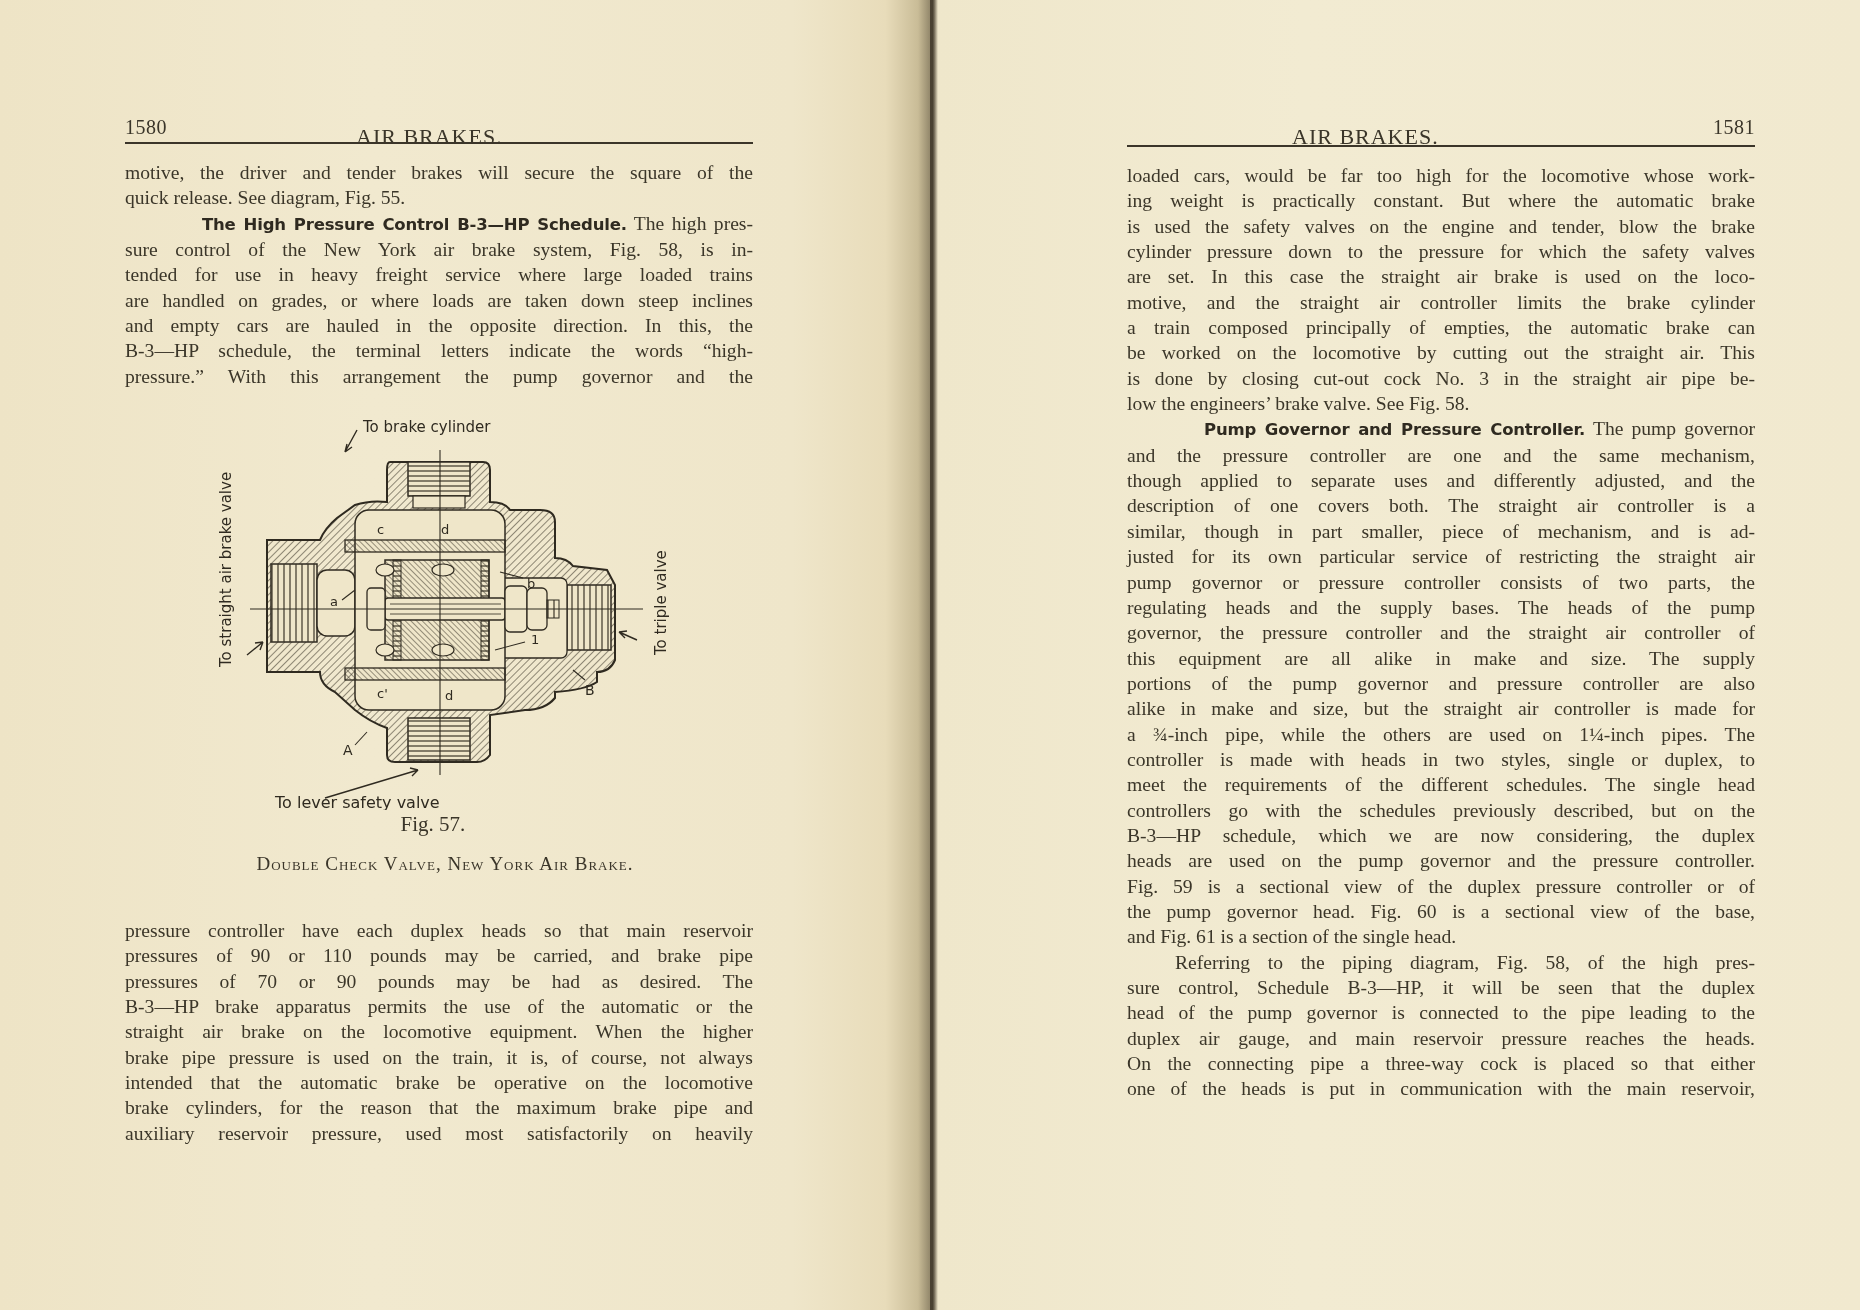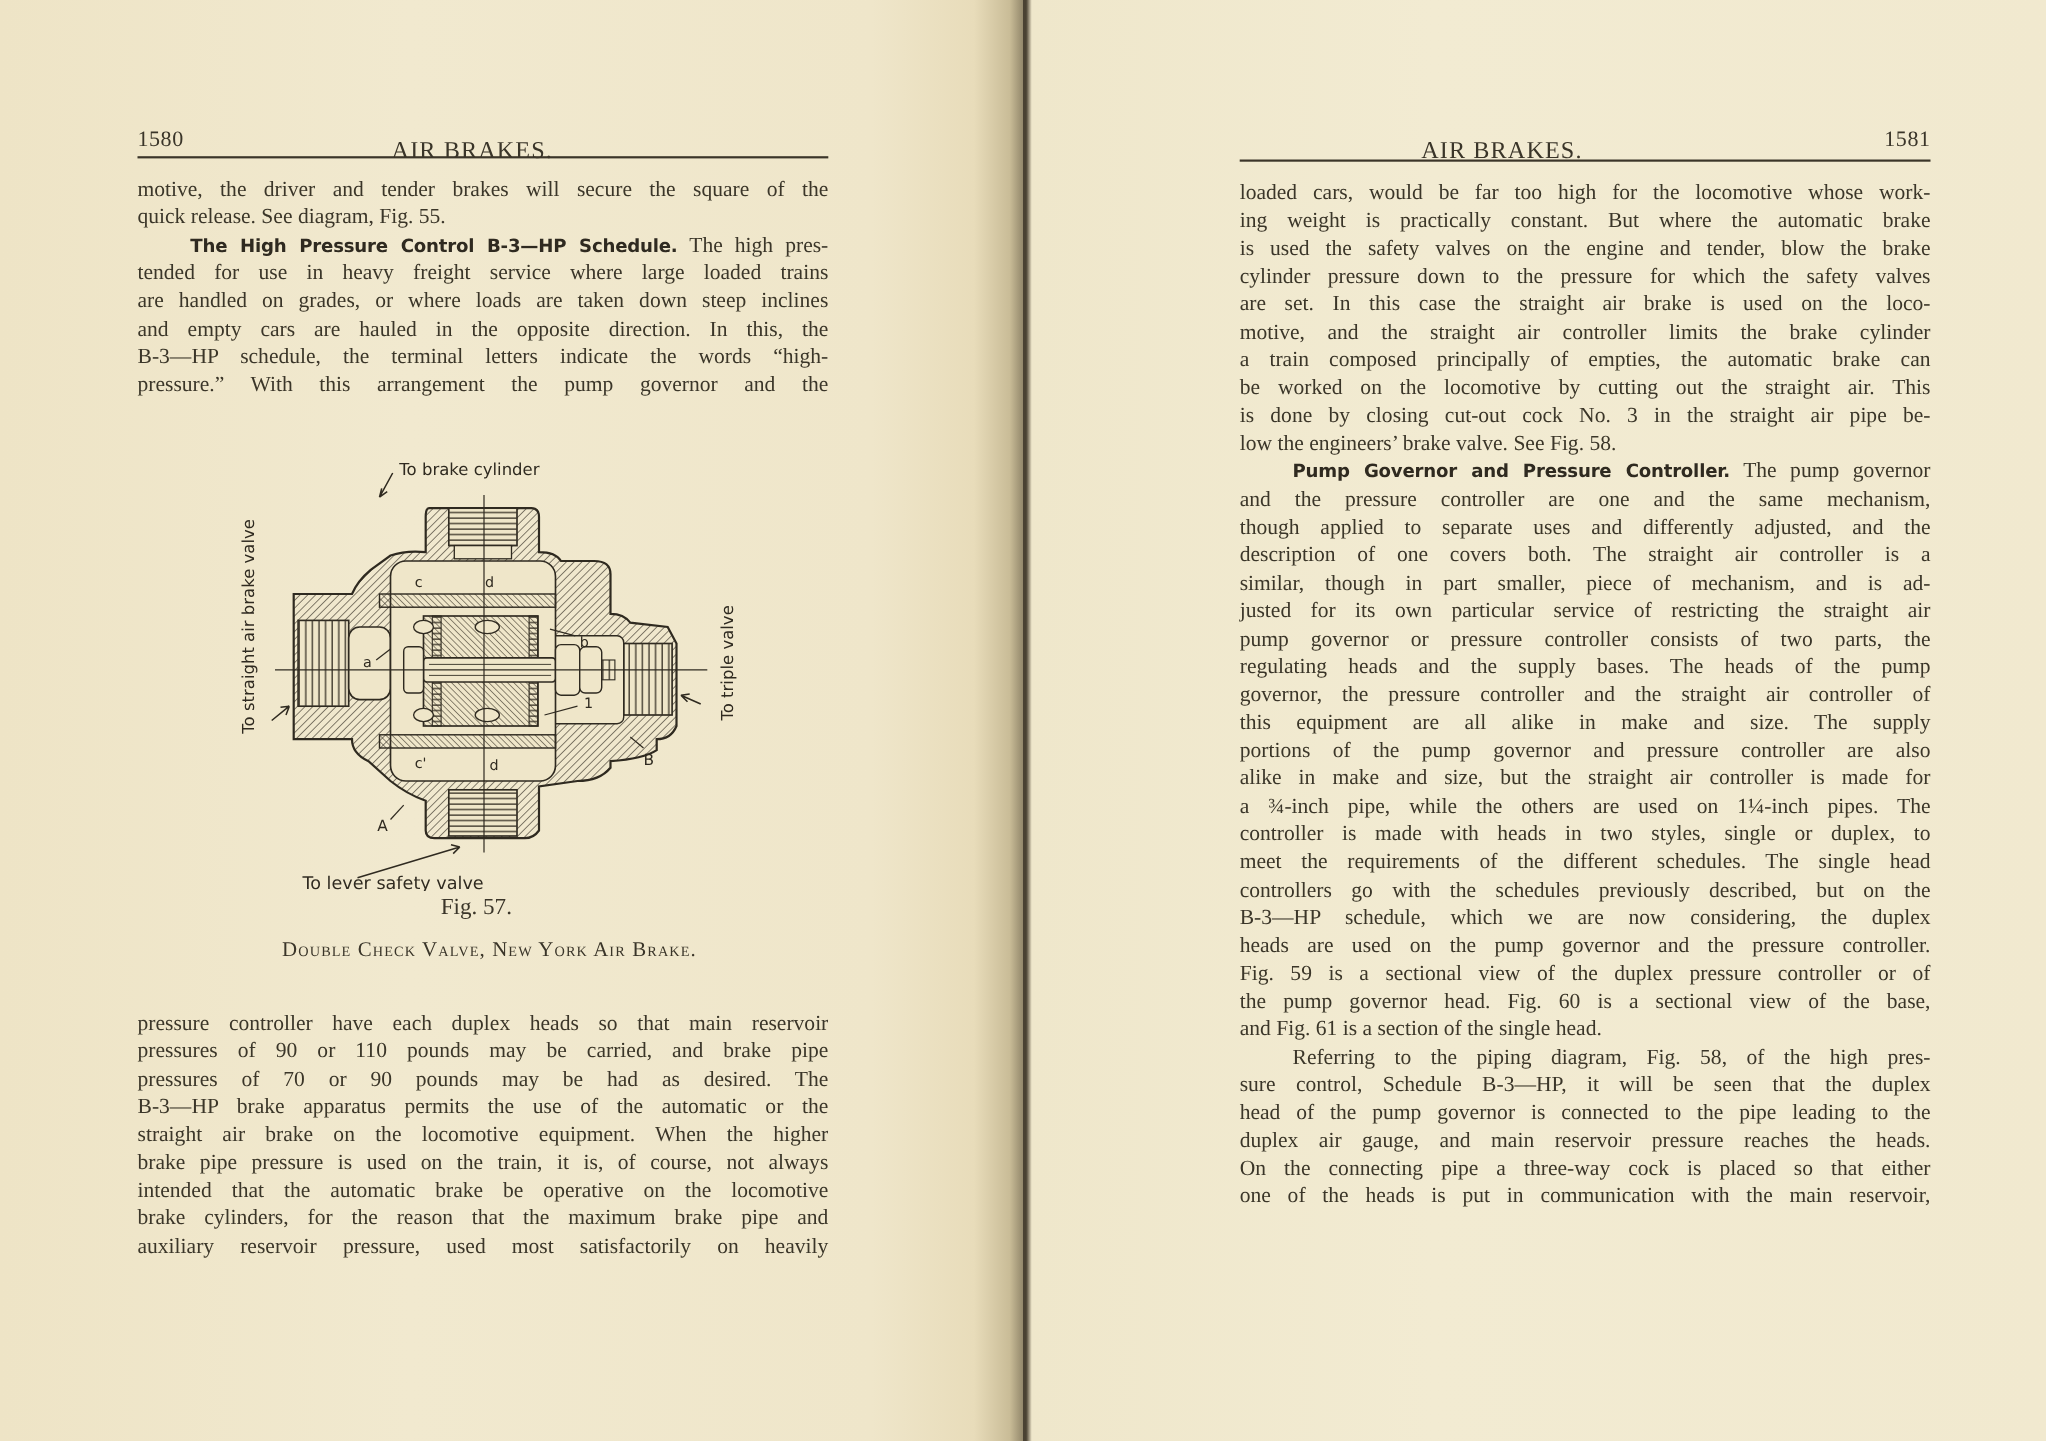--- a/index.html
+++ b/index.html
@@ -32,21 +32,21 @@
     position: absolute; height: 2px; background: #3b3529;
   }
   .col {
     position: absolute; width: 628px; font-size: 19.6px; line-height: 25.35px;
     text-align: justify; text-align-last: auto; color: #3b3629;
   }
   .col .line { display: block; text-align: justify; text-align-last: justify; white-space: nowrap; }
   .col .line.last { text-align-last: left; }
   .run-in {
     font-family: "DejaVu Sans", "Liberation Sans", sans-serif;
-    font-weight: bold; font-size: 16.5px; letter-spacing: -0.2px; color: #2f2a20;
+    font-weight: bold; font-size: 16.5px; letter-spacing: -0.2px; color: #2f2a20; margin-left: 29px;
   }
   .figure {
     position: absolute; left: 205px; top: 410px; width: 480px; height: 400px;
   }
   .figure svg { width: 480px; height: 400px; display: block; }
   .fig-label {
     font-family: "DejaVu Sans", "Liberation Sans", sans-serif; fill: #2f2a20;
   }
   .fig-num {
     position: absolute; left: 0; width: 866px; top: 812px; text-align: center; font-size: 21px;
@@ -66,20 +66,21 @@
 <div class="running-head" style="left:125px; top:104px; width:628px;">
   <span class="folio" style="left:0;">1580</span>
   <span class="title" style="left:231px;">AIR BRAKES.</span>
 </div>
 <div class="rule" style="left:125px; top:142px; width:628px;"></div>
 
 <div class="col" style="left:125px; top:160px;">
   <span class="line">motive, the driver and tender brakes will secure the square of the</span>
   <span class="line last">quick release.   See diagram, Fig. 55.</span>
   <span class="line" style="padding-left:48px; box-sizing:border-box; width:628px;"><span class="run-in">The High Pressure Control B-3—HP Schedule.</span><span> The high pres-</span></span>
+  <span class="line">sure control of the New York air brake system, Fig. 58, is in-</span>
   <span class="line">tended for use in heavy freight service where large loaded trains</span>
   <span class="line">are handled on grades, or where loads are taken down steep inclines</span>
   <span class="line">and empty cars are hauled in the opposite direction.  In this, the</span>
   <span class="line">B-3—HP schedule, the terminal letters indicate the words “high-</span>
   <span class="line">pressure.”  With this arrangement the pump governor and the</span>
 </div>
 
 <div class="figure">
   <svg viewBox="0 0 480 400" xmlns="http://www.w3.org/2000/svg">
     <defs>

